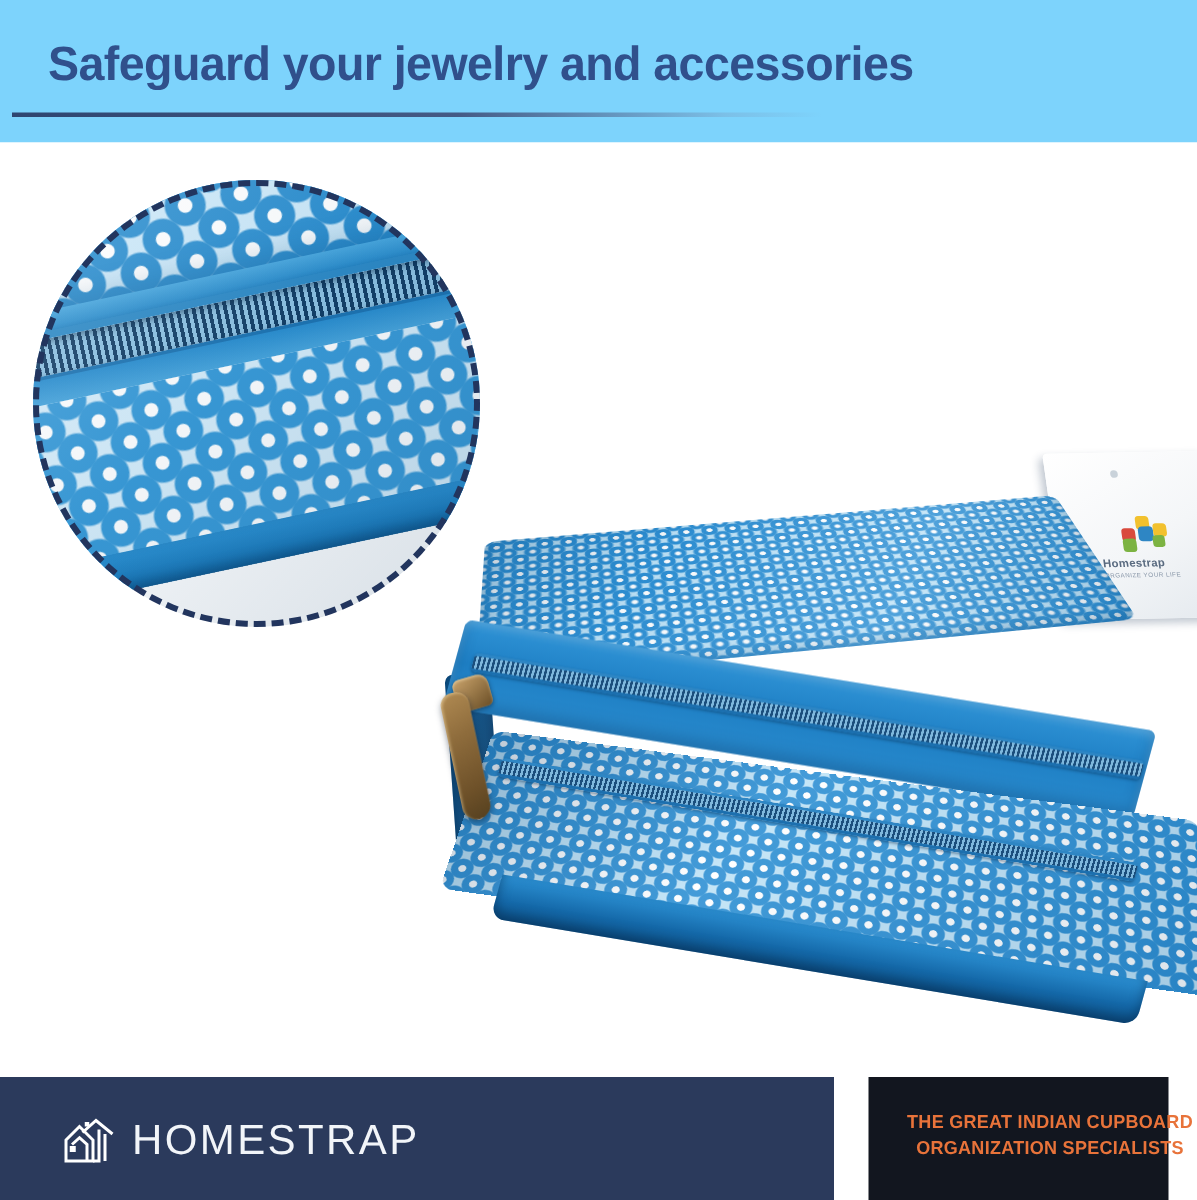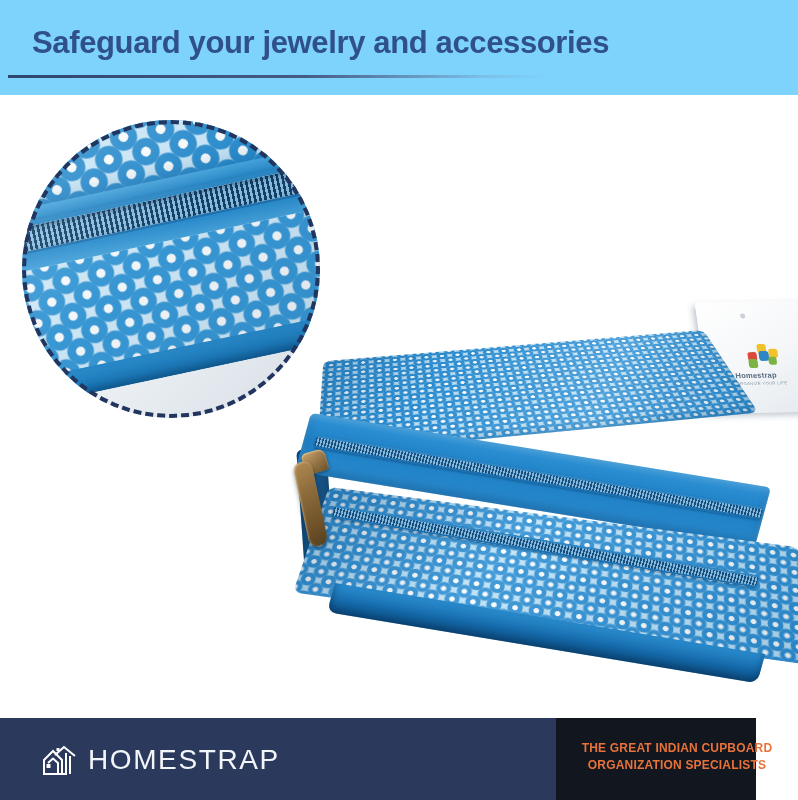--- a/index.html
+++ b/index.html
@@ -275,21 +275,21 @@
 
   
   #footer {
     position:absolute; left:0; top:718px; width:798px; height:82px;
   }
   #footer-left {
     position:absolute; left:0; top:0; width:556px; height:82px;
     background:#2B3A5C;
   }
   #footer-right {
-    position:absolute; left:556px; top:0; width:200px; height:82px;
+    position:absolute; left:579px; top:0; width:200px; height:82px;
     background:#12161F;
   }
   #logo-mark {
     position:absolute; left:42px; top:25px;
     width:36px; height:34px;
   }
   #wordmark {
     position:absolute; left:88px; top:26px;
     font-size:28px; font-weight:normal; color:#F2F5F9;
     letter-spacing:1.6px;

